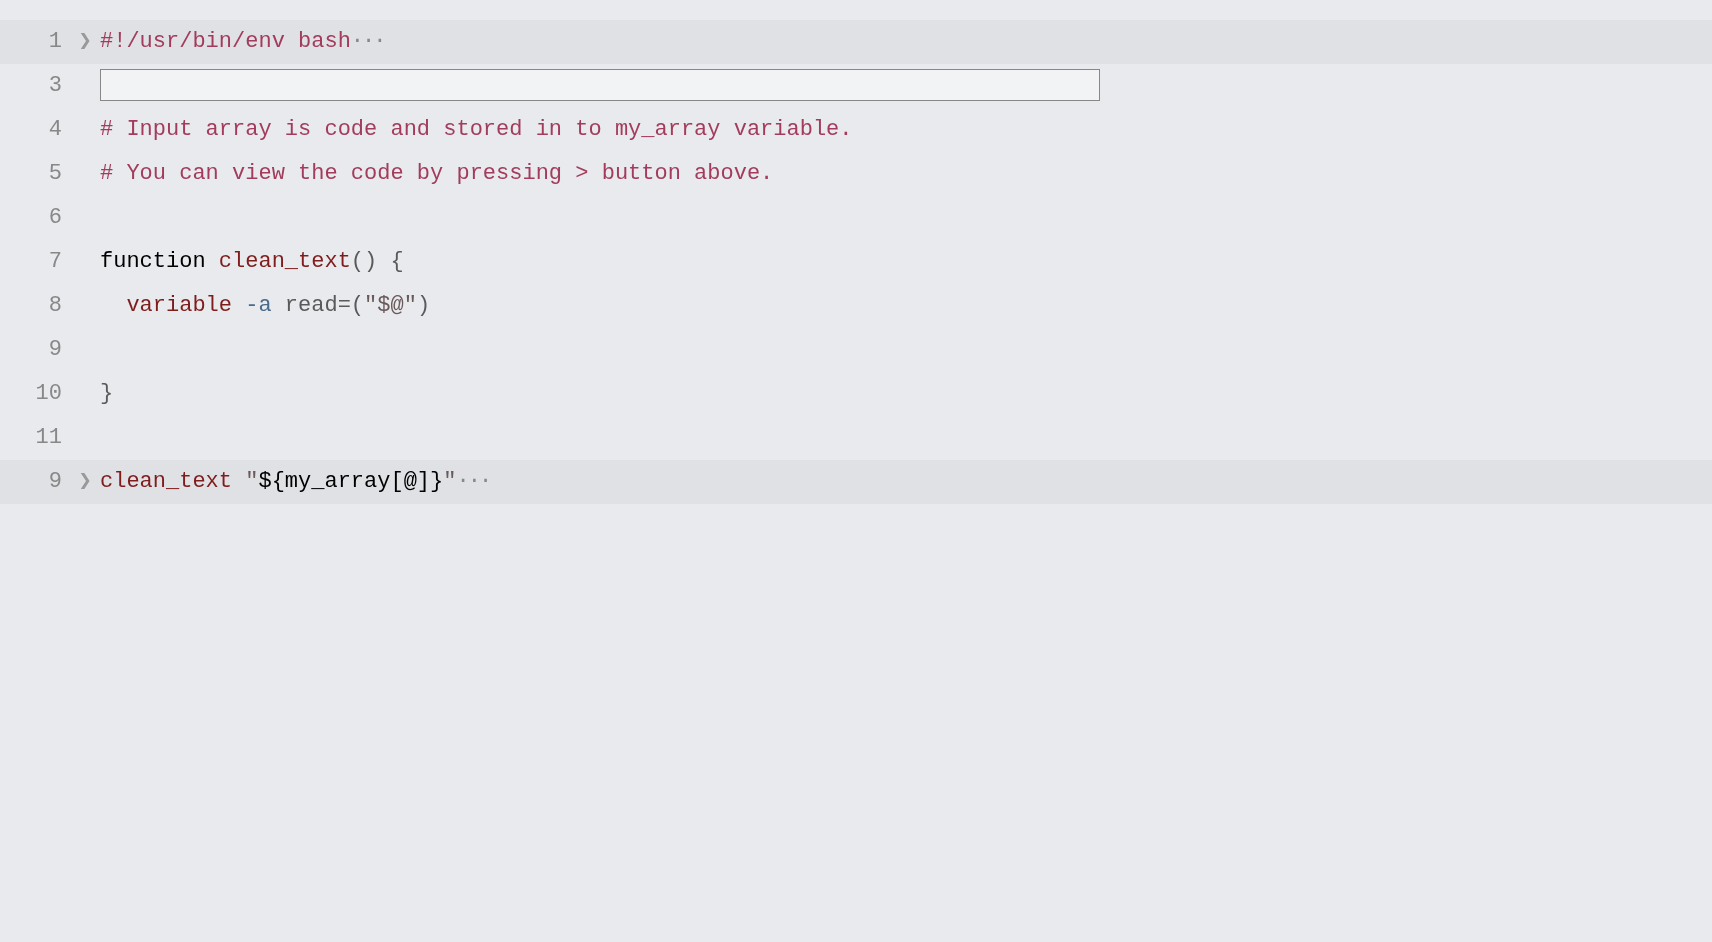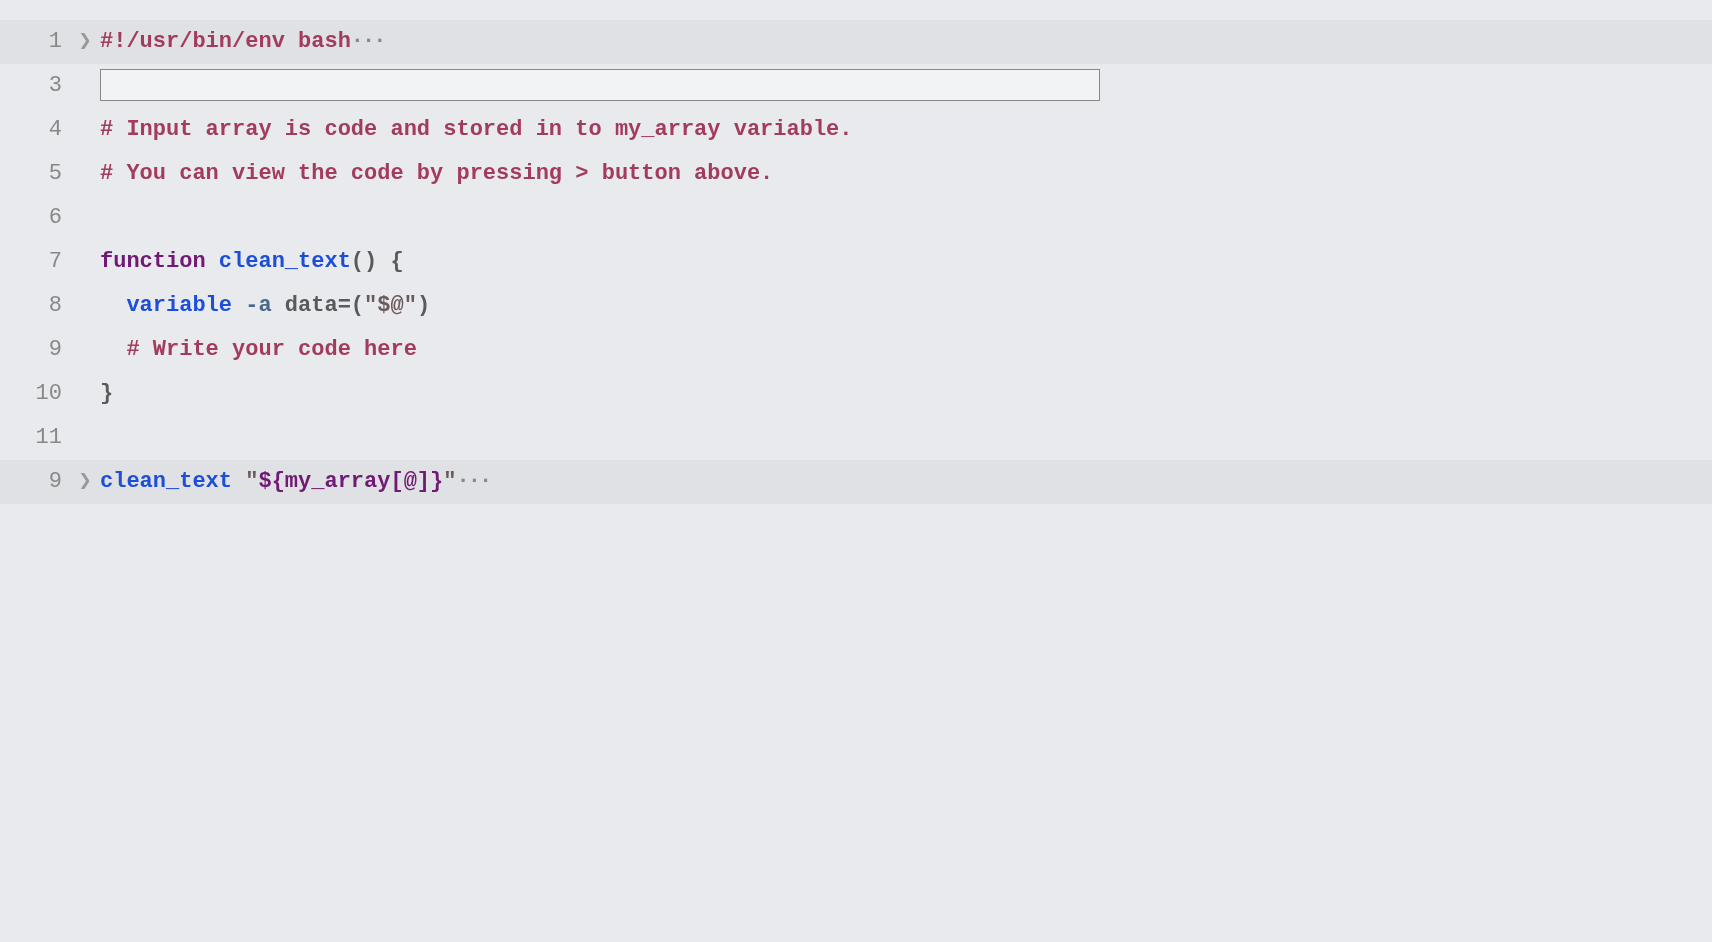--- a/index.html
+++ b/index.html
@@ -41,33 +41,32 @@
       width: 30px;
       text-align: center;
       color: #999;
       user-select: none;
       flex-shrink: 0;
       cursor: pointer;
     }
     .code {
       flex: 1;
       color: #333;
-      font-weight: bold;
     }
     .cursor-box {
       display: inline-block;
       width: 1000px;
       height: 32px;
       border: 1px solid #888;
       background: #f2f3f5;
       vertical-align: middle;
     }
     .c-comment { color: #a33c5c; }
-    .c-keyword { color: #701a75; }
-    .c-ident   { color: #1d4ed8; }
+    .c-keyword { color: #000000; }
+    .c-ident   { color: #7f1d1d; }
     .c-arg     { color: #4a6a8a; }
     .c-string  { color: #6a5a5a; }
     .c-punct   { color: #5a5a5a; }
     .dots { color: #888; letter-spacing: -2px; }
   </style>
 </head>
 <body>
 
 <div class="editor">
 
@@ -103,27 +102,27 @@
 
   <div class="line">
     <span class="gutter">7</span>
     <span class="fold-col"></span>
     <span class="code"><span class="c-keyword">function</span><span class="c-ident"> clean_text</span><span class="c-punct">() {</span></span>
   </div>
 
   <div class="line">
     <span class="gutter">8</span>
     <span class="fold-col"></span>
-    <span class="code"><span>  </span><span class="c-ident">variable </span><span class="c-arg">-a</span><span class="c-punct"> data=(</span><span class="c-string">"$@"</span><span class="c-punct">)</span></span>
+    <span class="code"><span>  </span><span class="c-ident">variable </span><span class="c-arg">-a</span><span class="c-punct"> read=(</span><span class="c-string">"$@"</span><span class="c-punct">)</span></span>
   </div>
 
   <div class="line">
     <span class="gutter">9</span>
     <span class="fold-col"></span>
-    <span class="code"><span>  </span><span class="c-comment"># Write your code here</span></span>
+    <span class="code"><span>  </span></span>
   </div>
 
   <div class="line">
     <span class="gutter">10</span>
     <span class="fold-col"></span>
     <span class="code"><span class="c-punct">}</span></span>
   </div>
 
   <div class="line">
     <span class="gutter">11</span>

